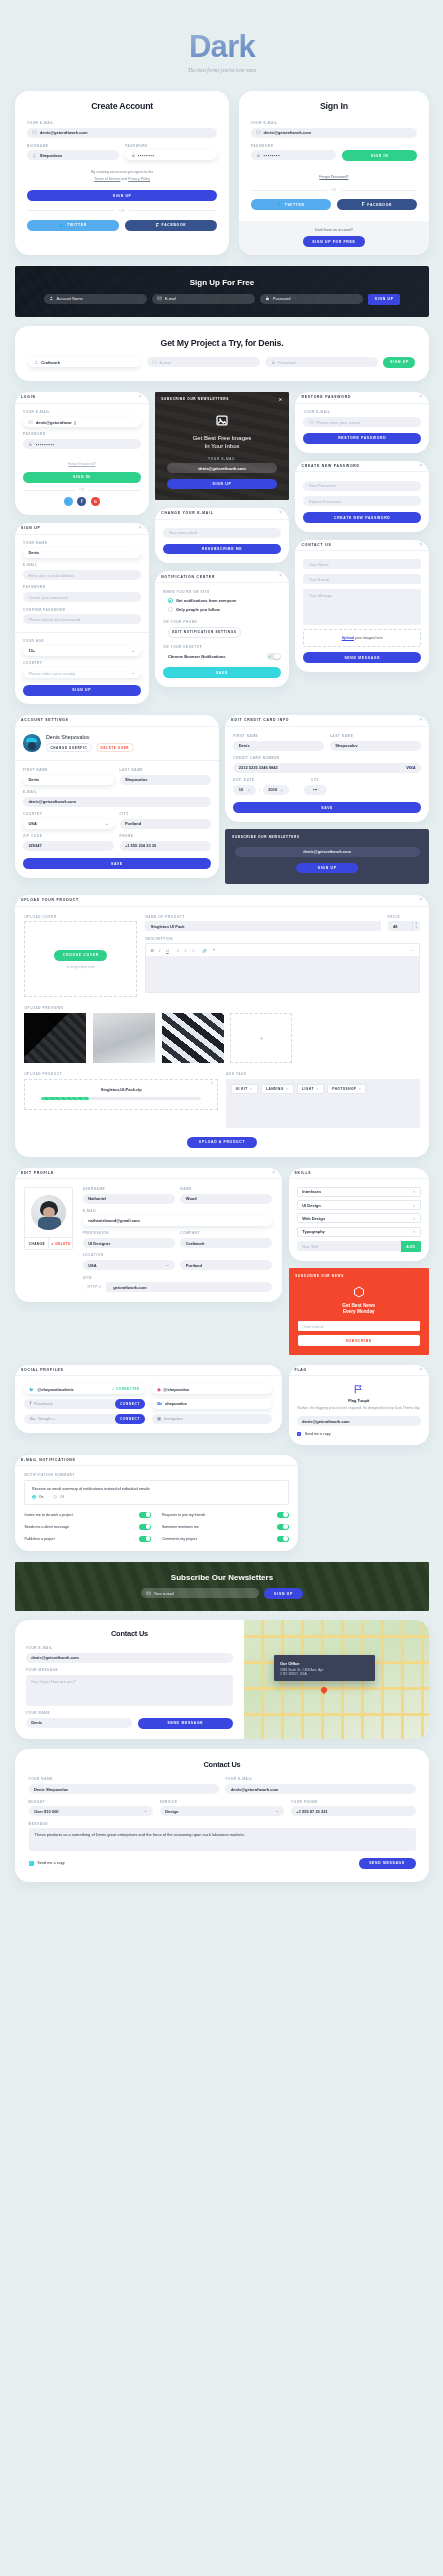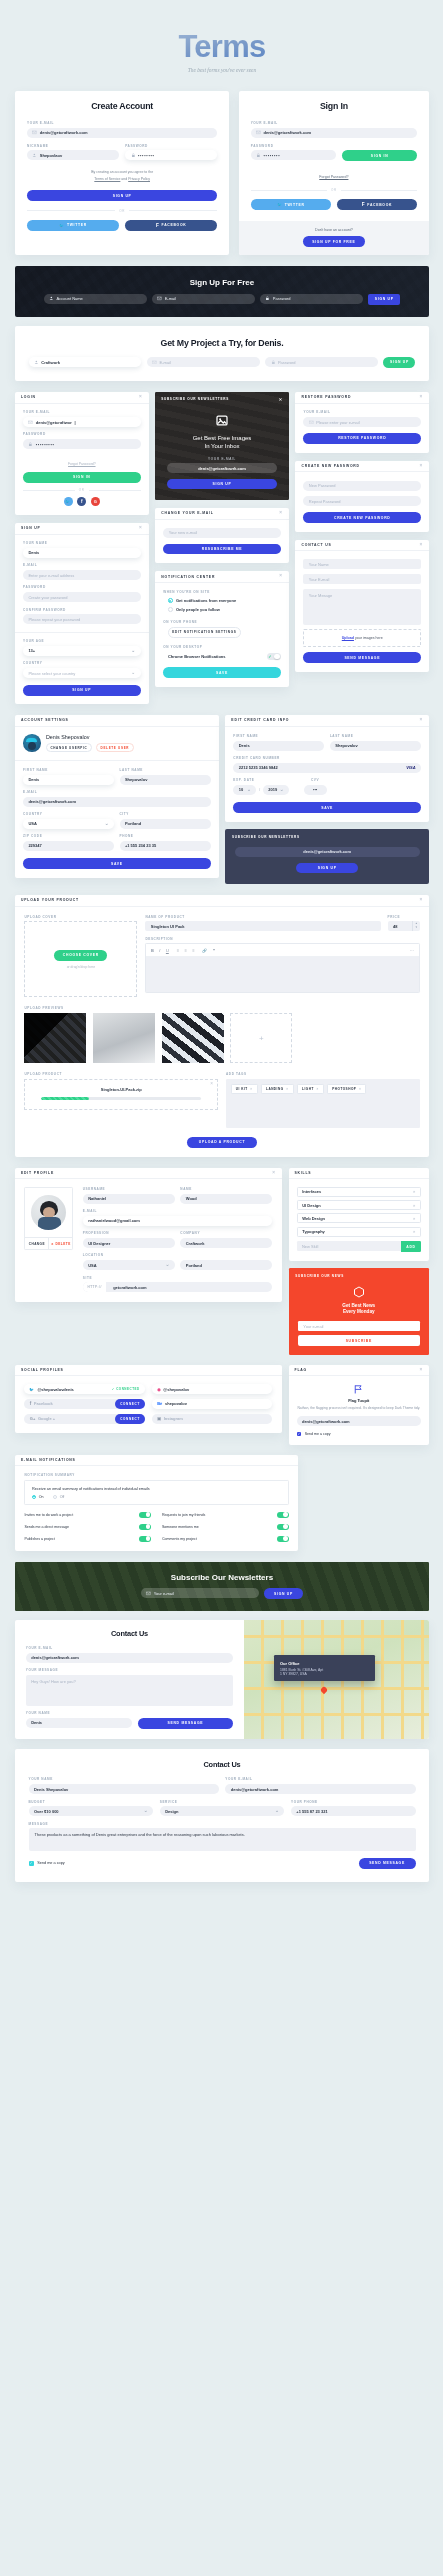--- a/index.html
+++ b/index.html
@@ -15,21 +15,21 @@
   .logo {
     font-size: 31px; font-weight: 800; letter-spacing:-0.7px;
     background-image: linear-gradient(170deg,#b9cbe2 0%,#9fb7d6 25%,#7d9cc9 48%,#5f87c4 68%,#4b79bd 100%);
     -webkit-background-clip: text; background-clip: text; color: transparent;
     line-height: 1;
   }
   .logo-sub { font-family:"Liberation Serif",serif; font-style:italic; font-size:5.4px; color:#9aa8b3; margin-top:5.4px; }
 
   
   .wrap { padding: 0 15px; }
-  .card { background:#fff; border-radius:2px; box-shadow: 0 4px 12px rgba(45,70,100,.07); }
+  .card { background:#fff; border-radius:14px; box-shadow: 0 4px 12px rgba(45,70,100,.07); }
   .row { display:flex; }
   .lbl { font-size:3.1px; letter-spacing:0.6px; color:#9fadbd; text-transform:uppercase; margin-bottom:2.7px; font-weight:600;}
   .inp {
     background:#eef0f5; border-radius:13.5px; height:10px; display:flex; align-items:center;
     padding:0 5.4px; font-size:4px; color:#2b3442; font-weight:600; gap:2.7px;
   }
   .inp.ph { color:#aab4c4; font-weight:400; }
   .inp.white { background:#fff; box-shadow:0 2px 5.4px rgba(45,70,100,.12); }
   .inp.sq { border-radius:2px; }
   .ico { width:4.7px; height:4.7px; flex:none; fill:#b3bdcb; }
@@ -79,21 +79,21 @@
       repeating-linear-gradient(0deg,transparent 0 23px,#f2d98a 23px 26px),
       linear-gradient(160deg,#dbe8c8,#cfe2bd 40%,#e8eedd);
   }
 </style>
 </head>
 <body>
 
 <div class="page">
 
   <div class="hero">
-    <div class="logo">Terms</div>
+    <div class="logo">Dark</div>
     <div class="logo-sub">The best forms you've ever seen</div>
   </div>
 
   <div class="wrap row" style="gap:9.4px;">
 
     <div class="card" style="flex:1;padding:10px 12px 10.8px;">
       <div class="h2">Create Account</div>
       <div style="margin-top:10px">
         <div class="lbl">YOUR E-MAIL</div>
         <div class="inp">

